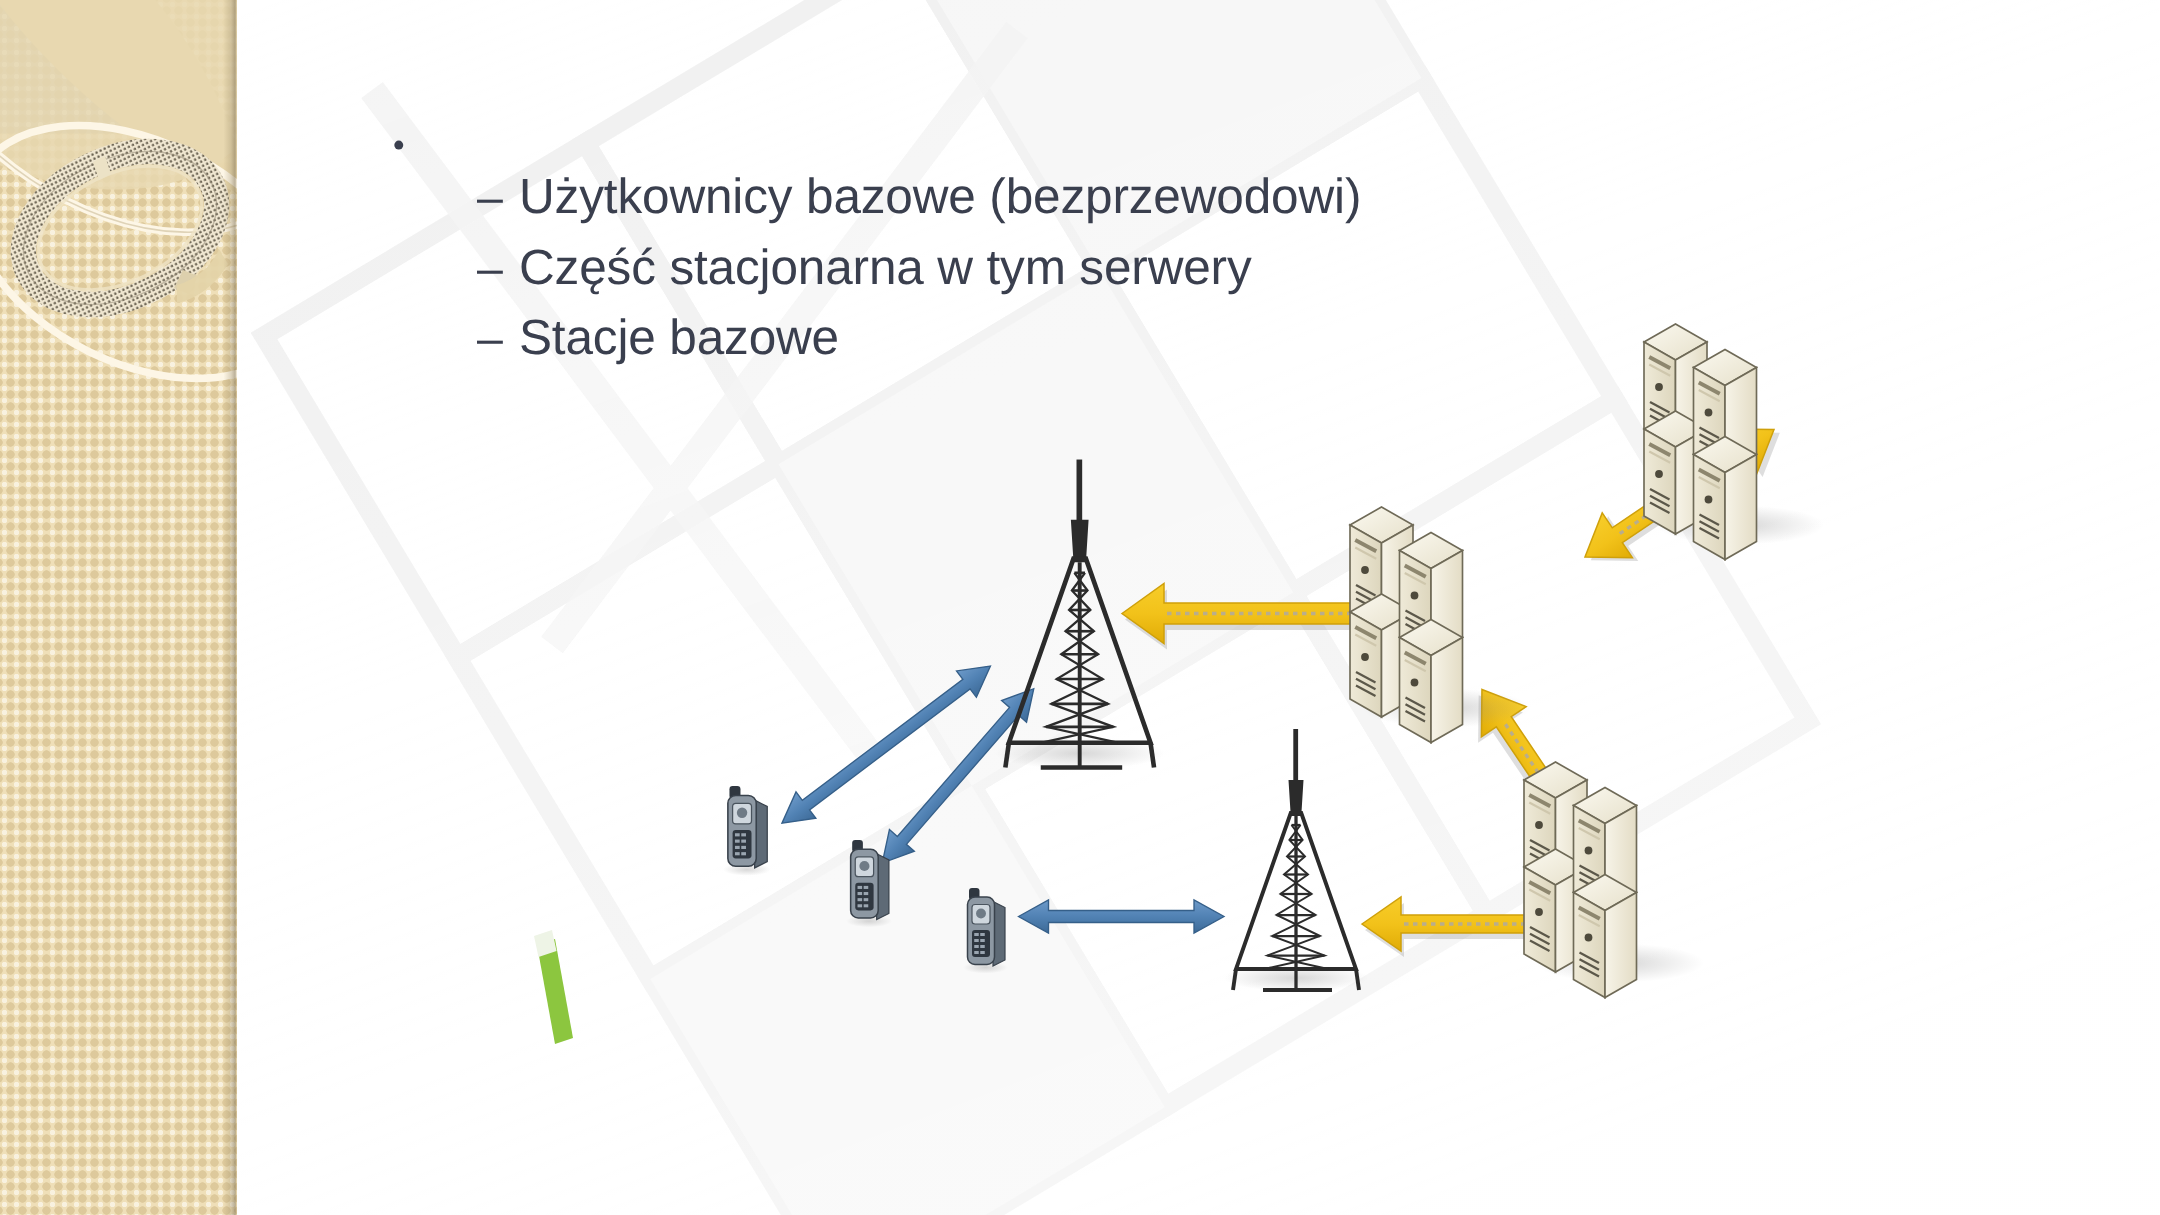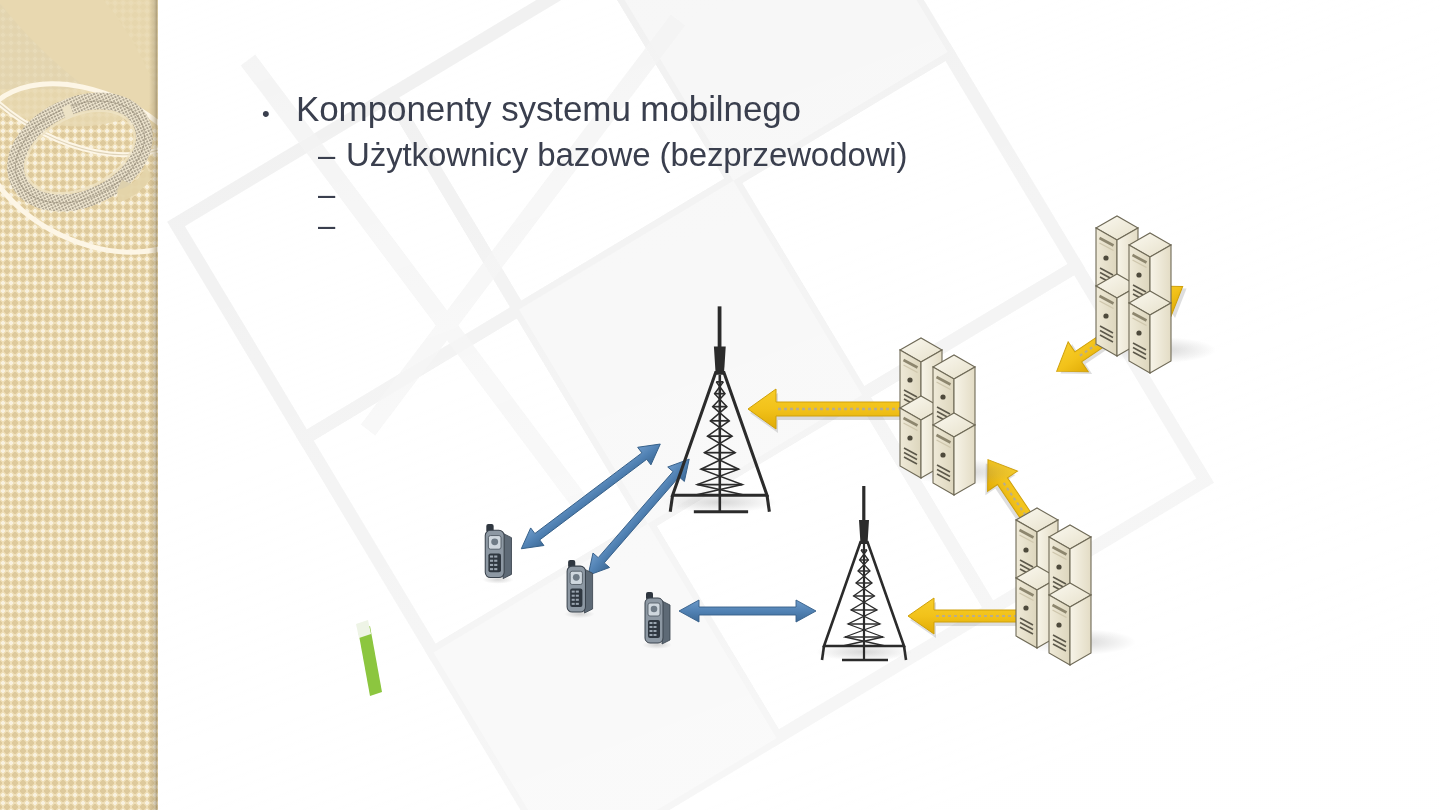--- a/index.html
+++ b/index.html
@@ -143,34 +143,35 @@
       </g>
     </svg>
 
     <div id="sidebar-edge"></div>
   </div>
 
   <div id="text-block">
 
     <div class="bullet-l1">
       <span class="mark">•</span>
-      <span>Komponenty systemu mobilnego</span>
     </div>
 
     <div class="bullet-l2">
       <span class="mark">–</span>
       <span>Użytkownicy bazowe (bezprzewodowi)</span>
     </div>
 
     <div class="bullet-l2">
       <span class="mark">–</span>
+      <span>Część stacjonarna w tym serwery</span>
     </div>
 
     <div class="bullet-l2">
       <span class="mark">–</span>
+      <span>Stacje bazowe</span>
     </div>
 
   </div>
 
   <div id="diagram">
     <svg width="1282" height="810" viewBox="0 0 1282 810">
       <defs>
 
         <linearGradient id="srvTop" x1="0" y1="0" x2="1" y2="1">
           <stop offset="0%" stop-color="#fbf9f0"></stop>

